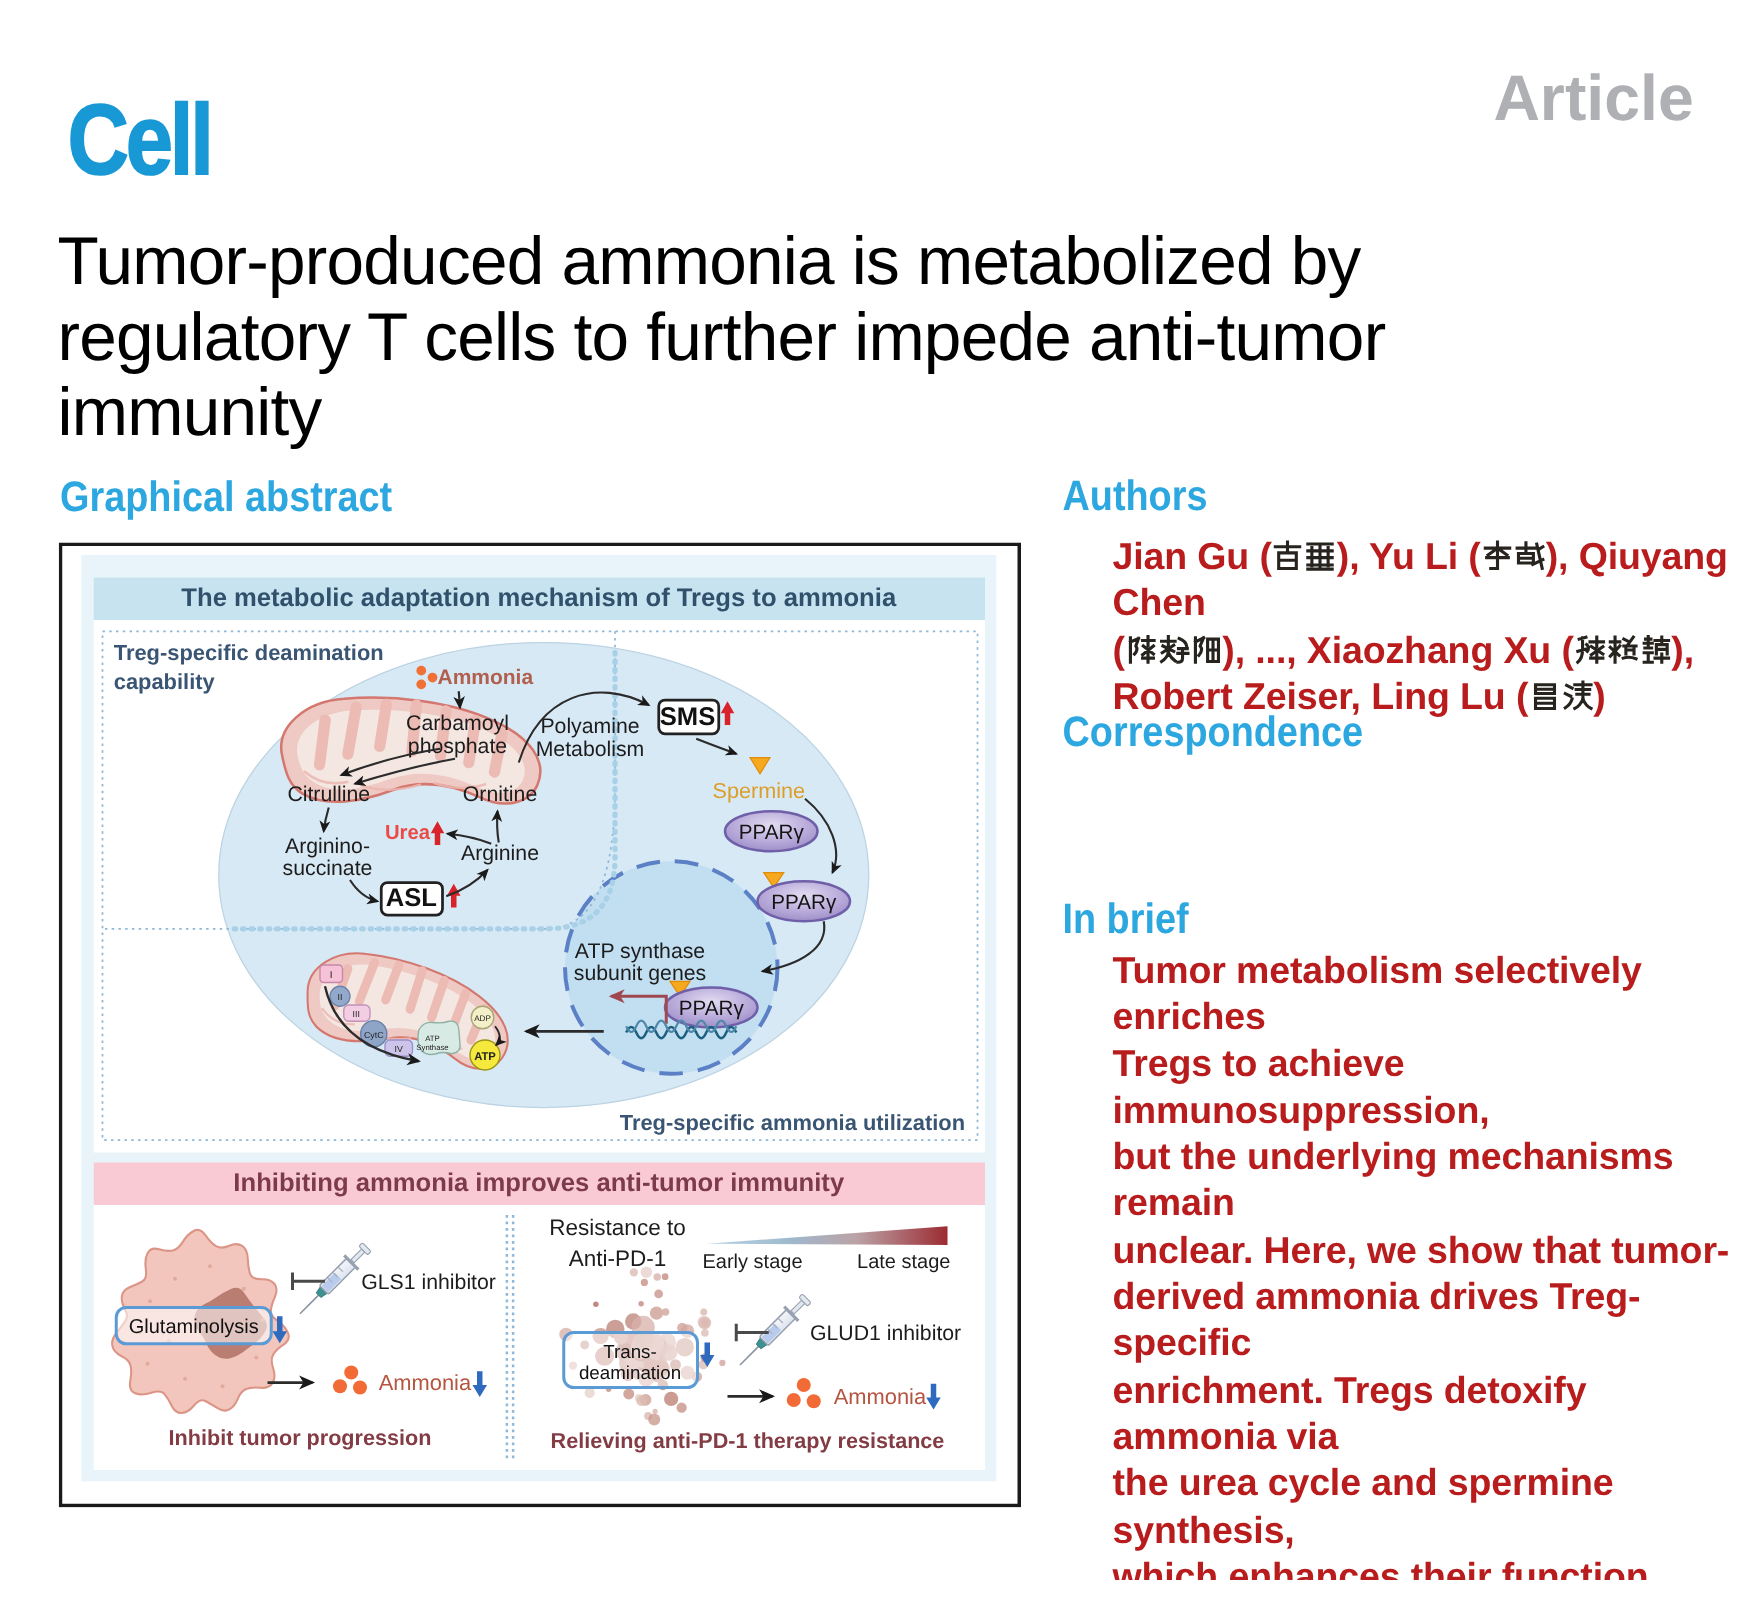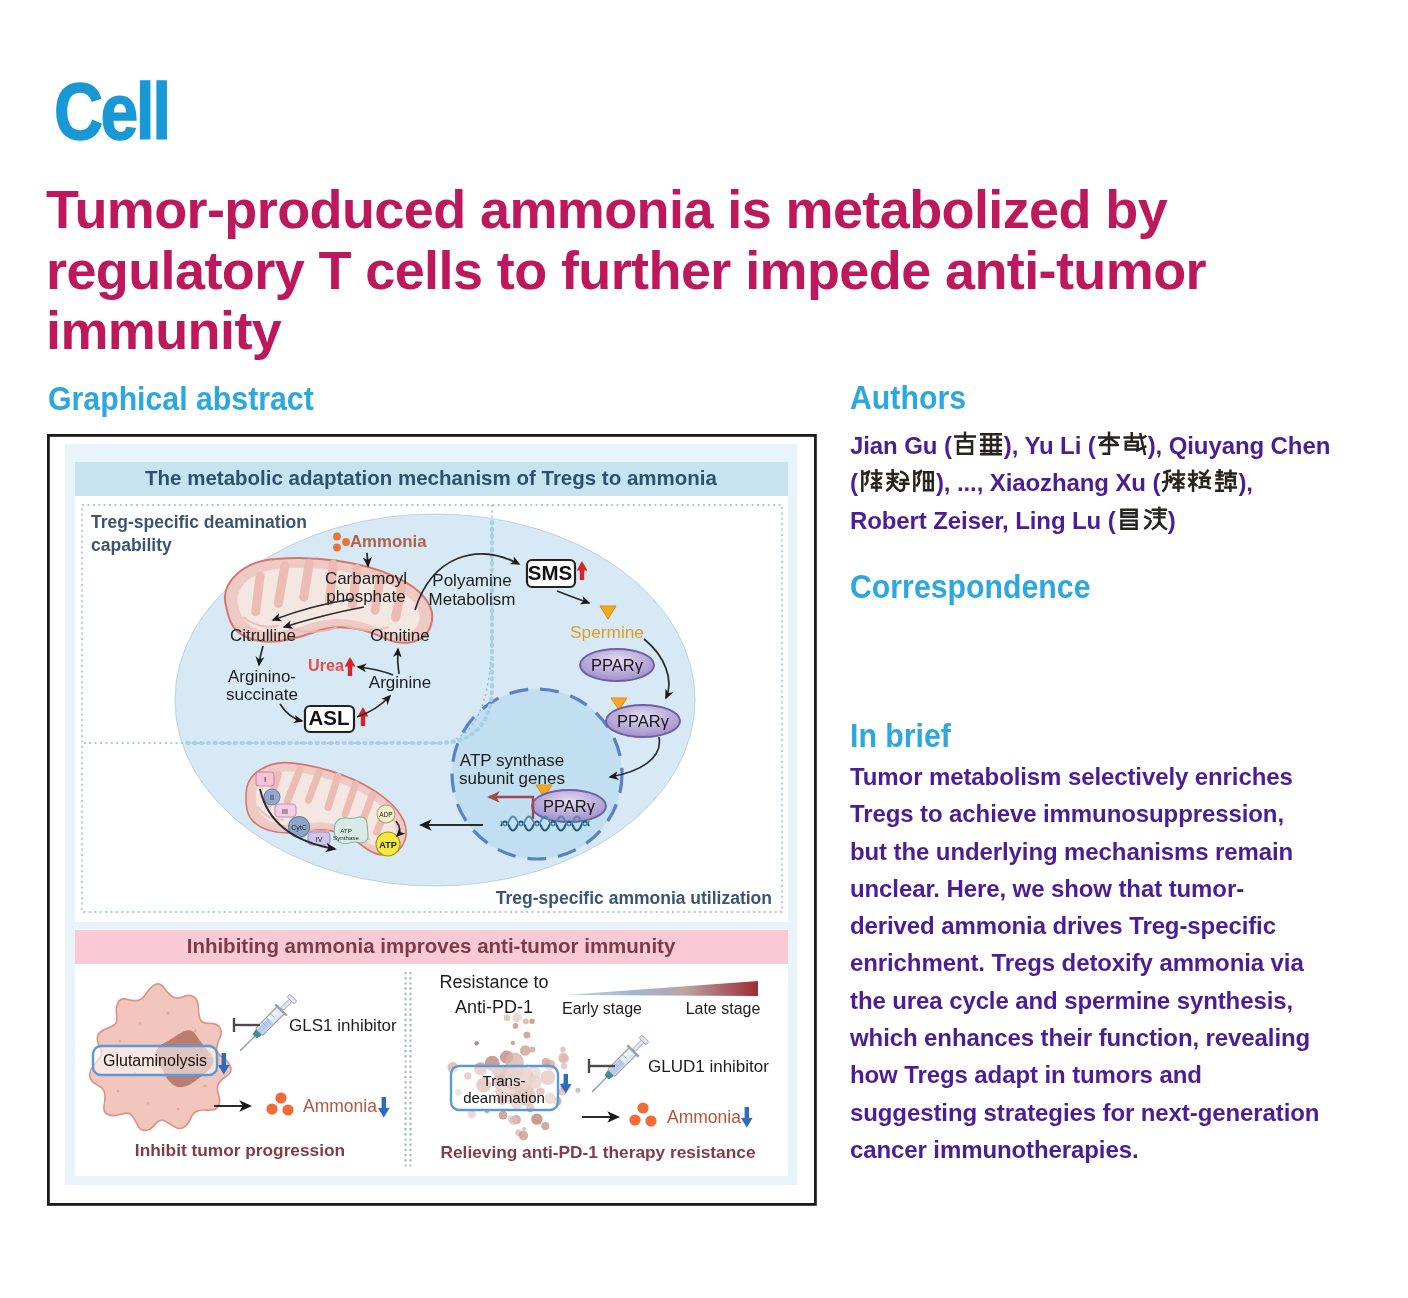--- a/index.html
+++ b/index.html
@@ -3,31 +3,32 @@
 <meta charset="utf-8">
 <style>
 html,body{margin:0;padding:0;background:#fff;}
 #page{position:relative;width:1408px;height:1264px;background:#fff;overflow:hidden;
   font-family:"Liberation Sans",sans-serif;}
 .abs{position:absolute;}
 .logo{left:54px;top:66px;font-size:80px;font-weight:bold;color:#1898D5;
   letter-spacing:-3px;transform:scaleX(0.85);transform-origin:left top;
   -webkit-text-stroke:1.4px #1898D5;}
 .article{right:53px;top:48px;font-size:51.5px;font-weight:bold;color:#AEB0B3;}
-.title{left:46px;top:179px;font-size:54px;font-weight:bold;color:#be185d;
+.title{left:46px;top:179px;font-size:54px;font-weight:normal;color:#000000;
   line-height:60.5px;letter-spacing:-0.6px;}
 .hblue{font-size:34px;font-weight:bold;color:#2CA7E0;transform:scaleX(0.89);transform-origin:left top;}
-.btxt{font-size:24px;font-weight:bold;color:#4c1d95;line-height:37.3px;letter-spacing:-0.1px;}
+.btxt{font-size:30px;font-weight:bold;color:#b91c1c;line-height:37.3px;letter-spacing:-0.1px;margin-left:40px;}
 .cjk{display:inline-block;vertical-align:-3px;}
 .cjk path{stroke:#27241f;stroke-width:2.3;fill:none;stroke-linecap:square;}
 </style>
 </head>
 <body>
 <div id="page">
   <div class="abs logo">Cell</div>
+  <div class="abs article">Article</div>
   <div class="abs title">Tumor-produced ammonia is metabolized by<br>regulatory T cells to further impede anti-tumor<br>immunity</div>
   <div class="abs hblue" style="left:48px;top:379px;">Graphical abstract</div>
 
   <div class="abs hblue" style="left:850px;top:378px;">Authors</div>
   <div class="abs btxt" style="left:850px;top:427px;">Jian Gu (<svg class="cjk" width="26" height="26" viewBox="0 0 24 24">
         <path d="M3,5 H21 M12,1.5 V9 M5.5,9.5 H18.5 V21 H5.5 Z M5.5,15 H18.5"></path>
       </svg><svg class="cjk" width="26" height="26" viewBox="0 0 24 24">
         <path d="M3,3 H21 M3,8 H21 M6,5.5 V19 M12,3 V21 M18,5.5 V19 M3,13 H21 M3,18.5 H21 M3,21.5 H21"></path>
       </svg>), Yu Li (<svg class="cjk" width="26" height="26" viewBox="0 0 24 24">
         <path d="M3,6 H21 M12,1.5 V11 M12,6 L5,11 M12,6 L19,11 M4,13 H20 M12,13 V21 M7,21 H12"></path>

